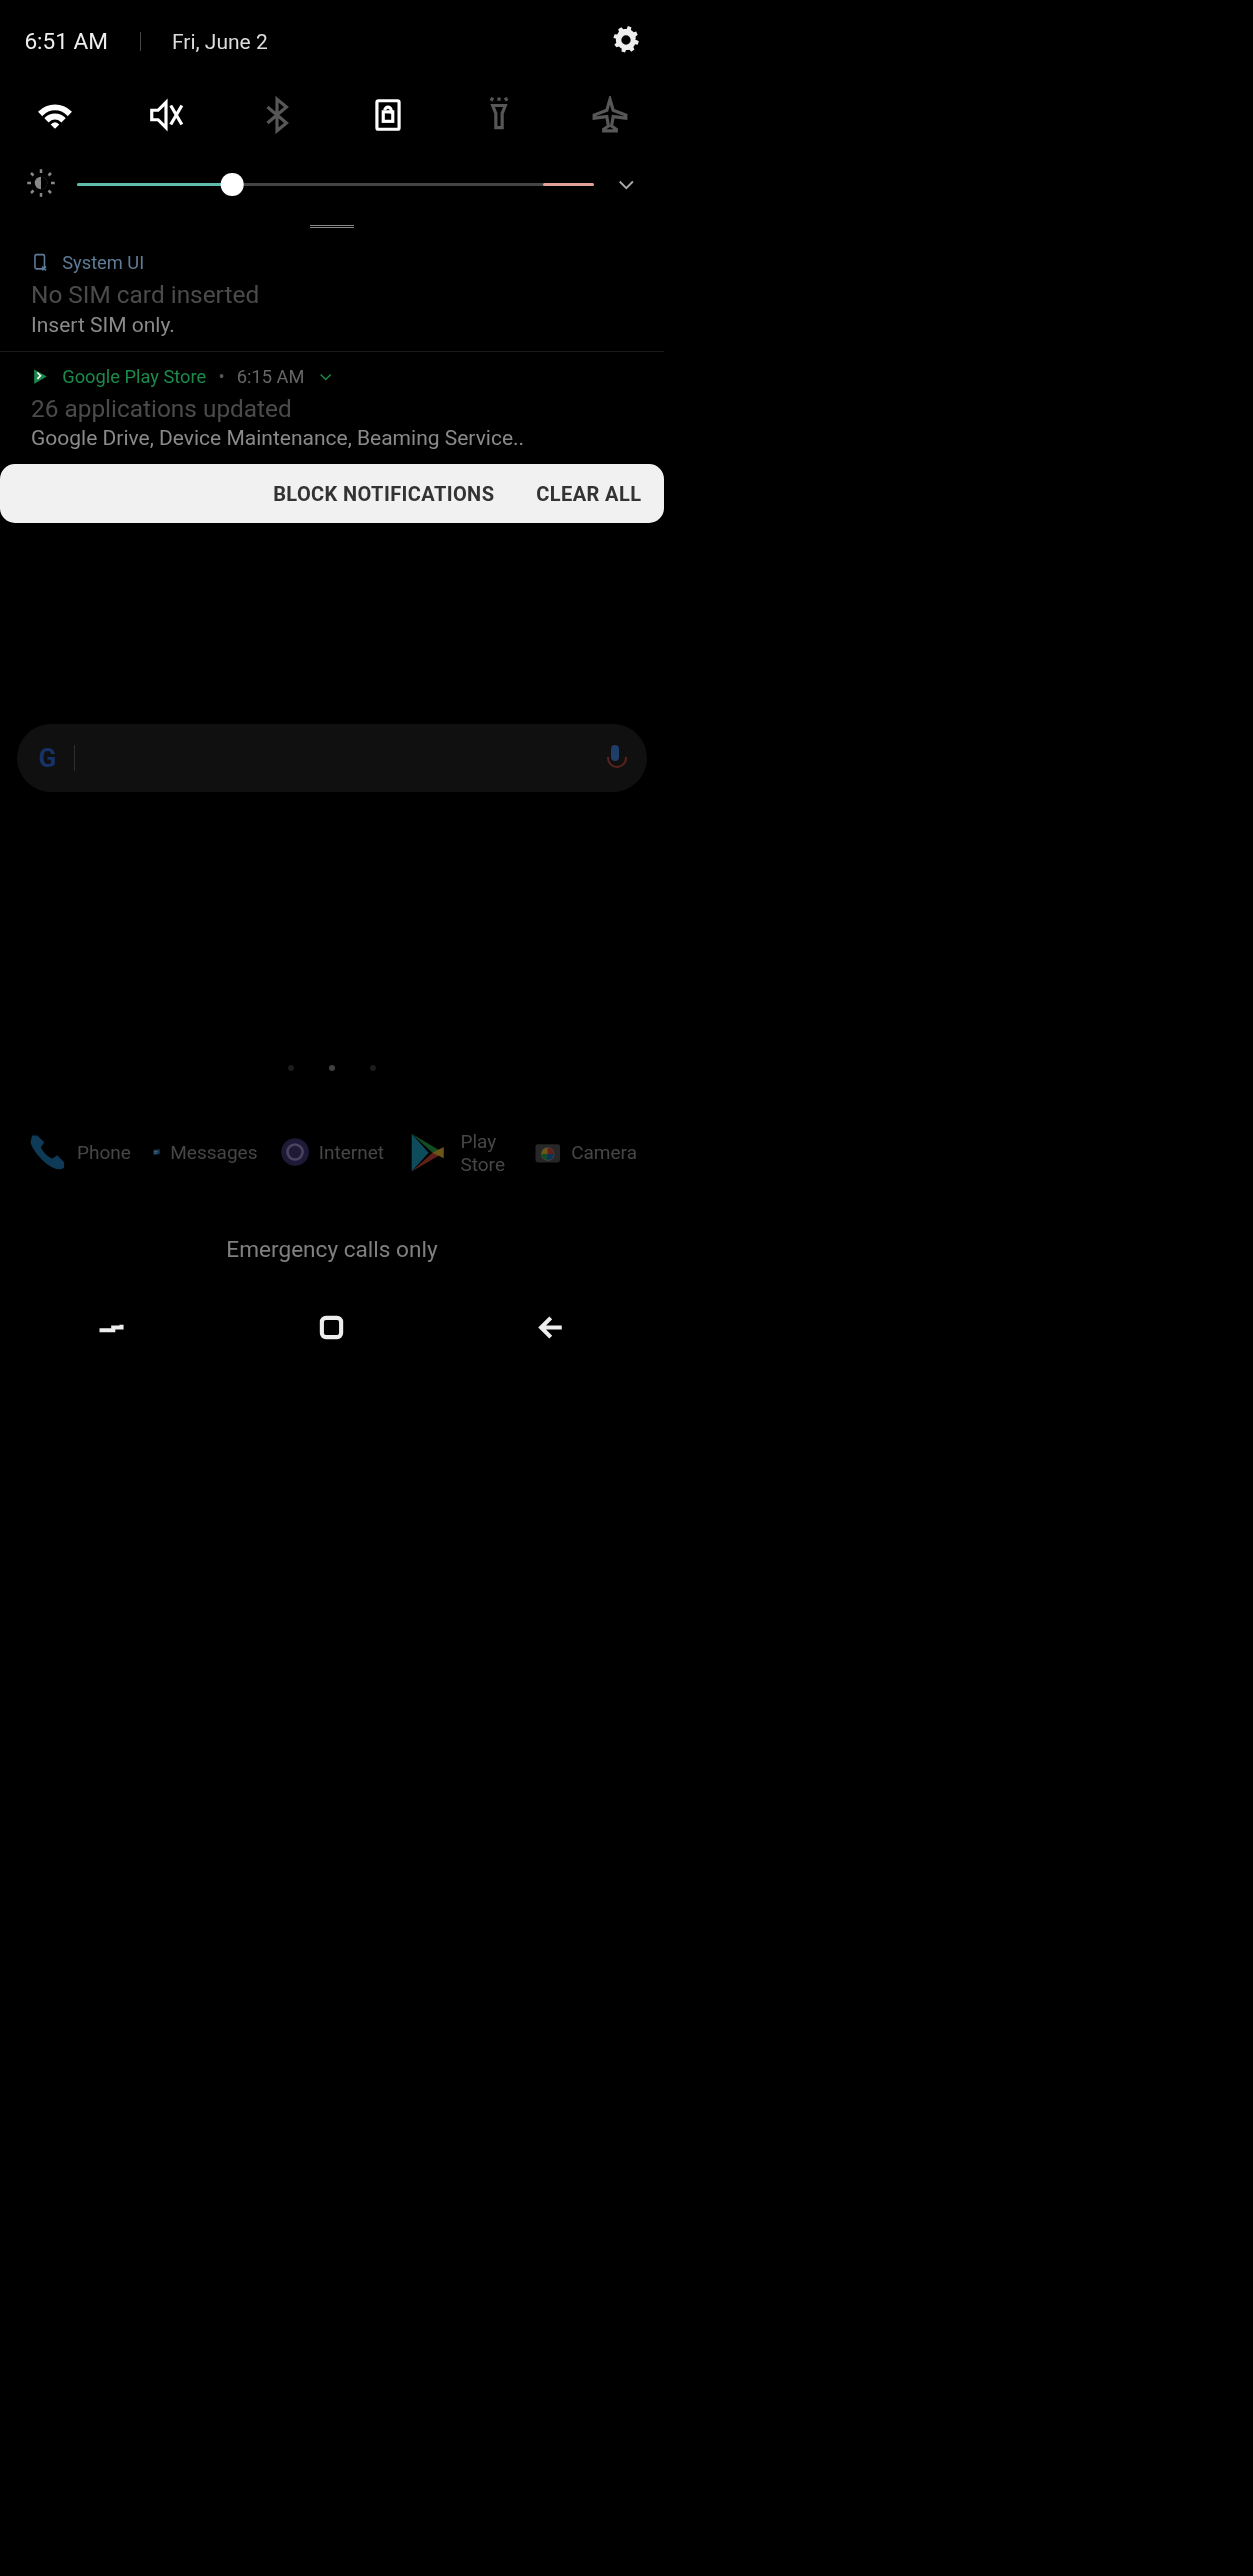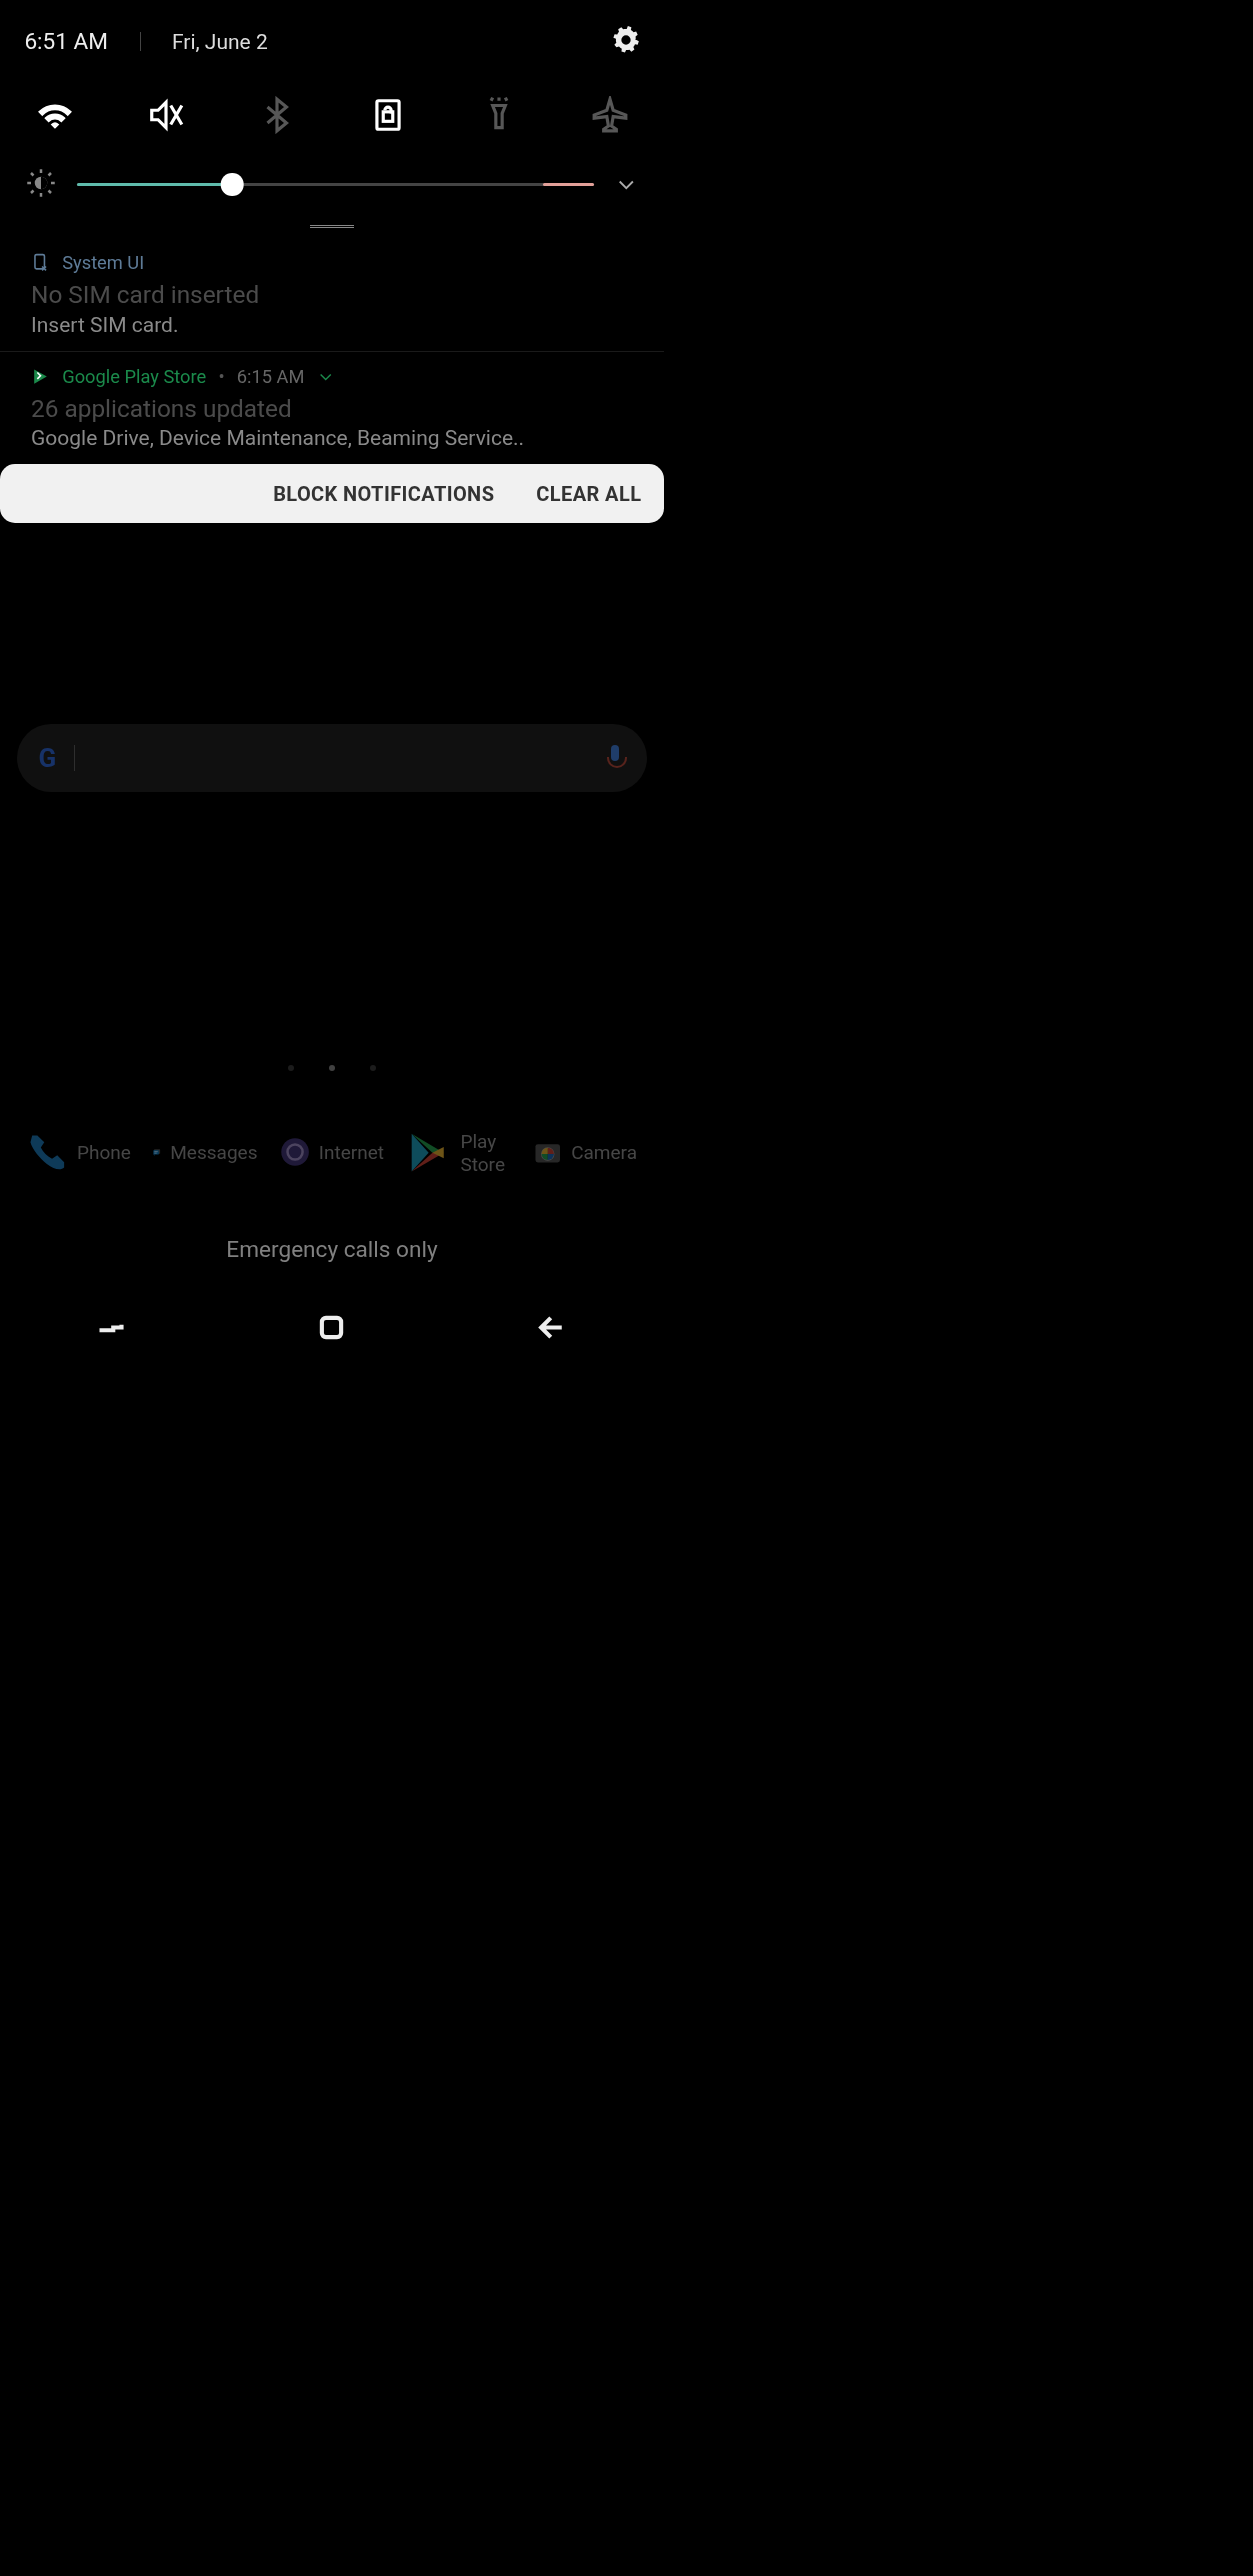--- a/index.html
+++ b/index.html
@@ -270,21 +270,21 @@
 
 <div class="notif">
   <div class="notif-header">
     <svg class="mini-icon" viewBox="0 0 24 24">
         <rect x="5" y="2" width="12" height="18" rx="2" fill="none" stroke="#5e7b97" stroke-width="2"></rect>
         <path d="M14 17l5 5M19 17l-5 5" stroke="#5e7b97" stroke-width="2"></path>
       </svg>
     <span class="notif-app systemui">System UI</span>
   </div>
   <div class="notif-title">No SIM card inserted</div>
-  <div class="notif-body">Insert SIM card.</div>
+  <div class="notif-body">Insert SIM only.</div>
 </div>
 <div class="sep"></div>
 
 <div class="notif">
   <div class="notif-header">
     <svg class="mini-icon" viewBox="0 0 24 24">
         <path d="M4 3v18l16-9z" fill="#1b8a4b"></path>
         <path d="M8 7l4 4-4 4" stroke="#fff" stroke-width="2" fill="none"></path>
       </svg>
     <span class="notif-app play">Google Play Store</span>

